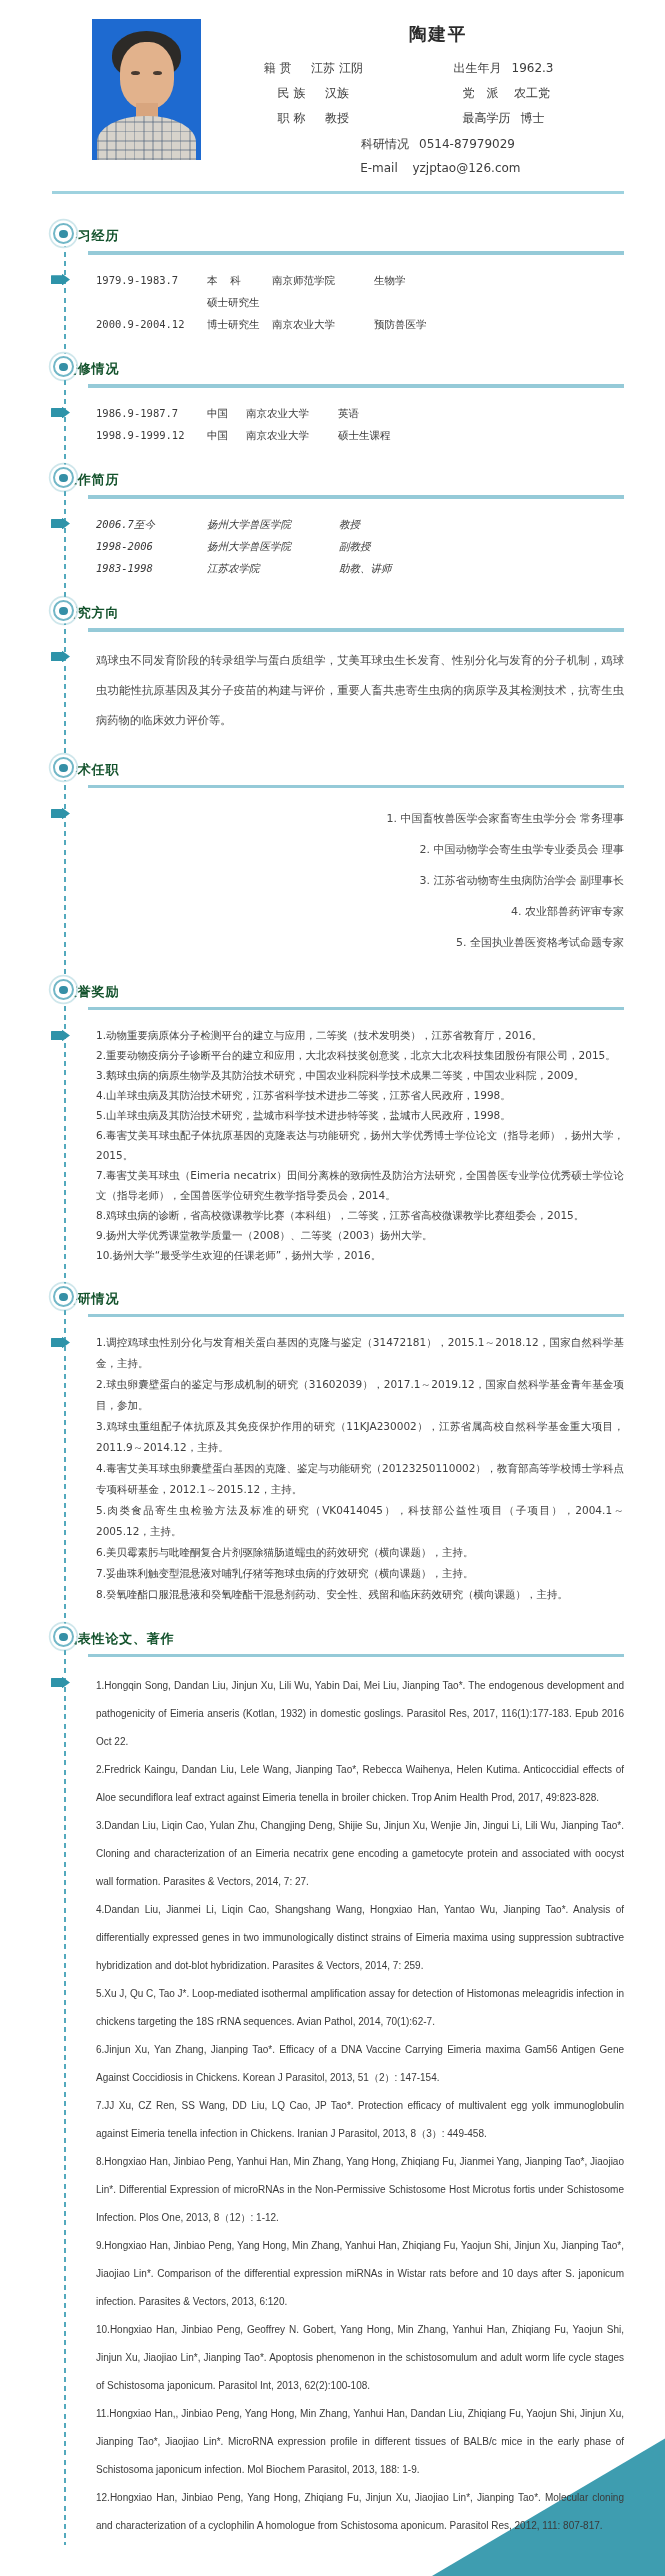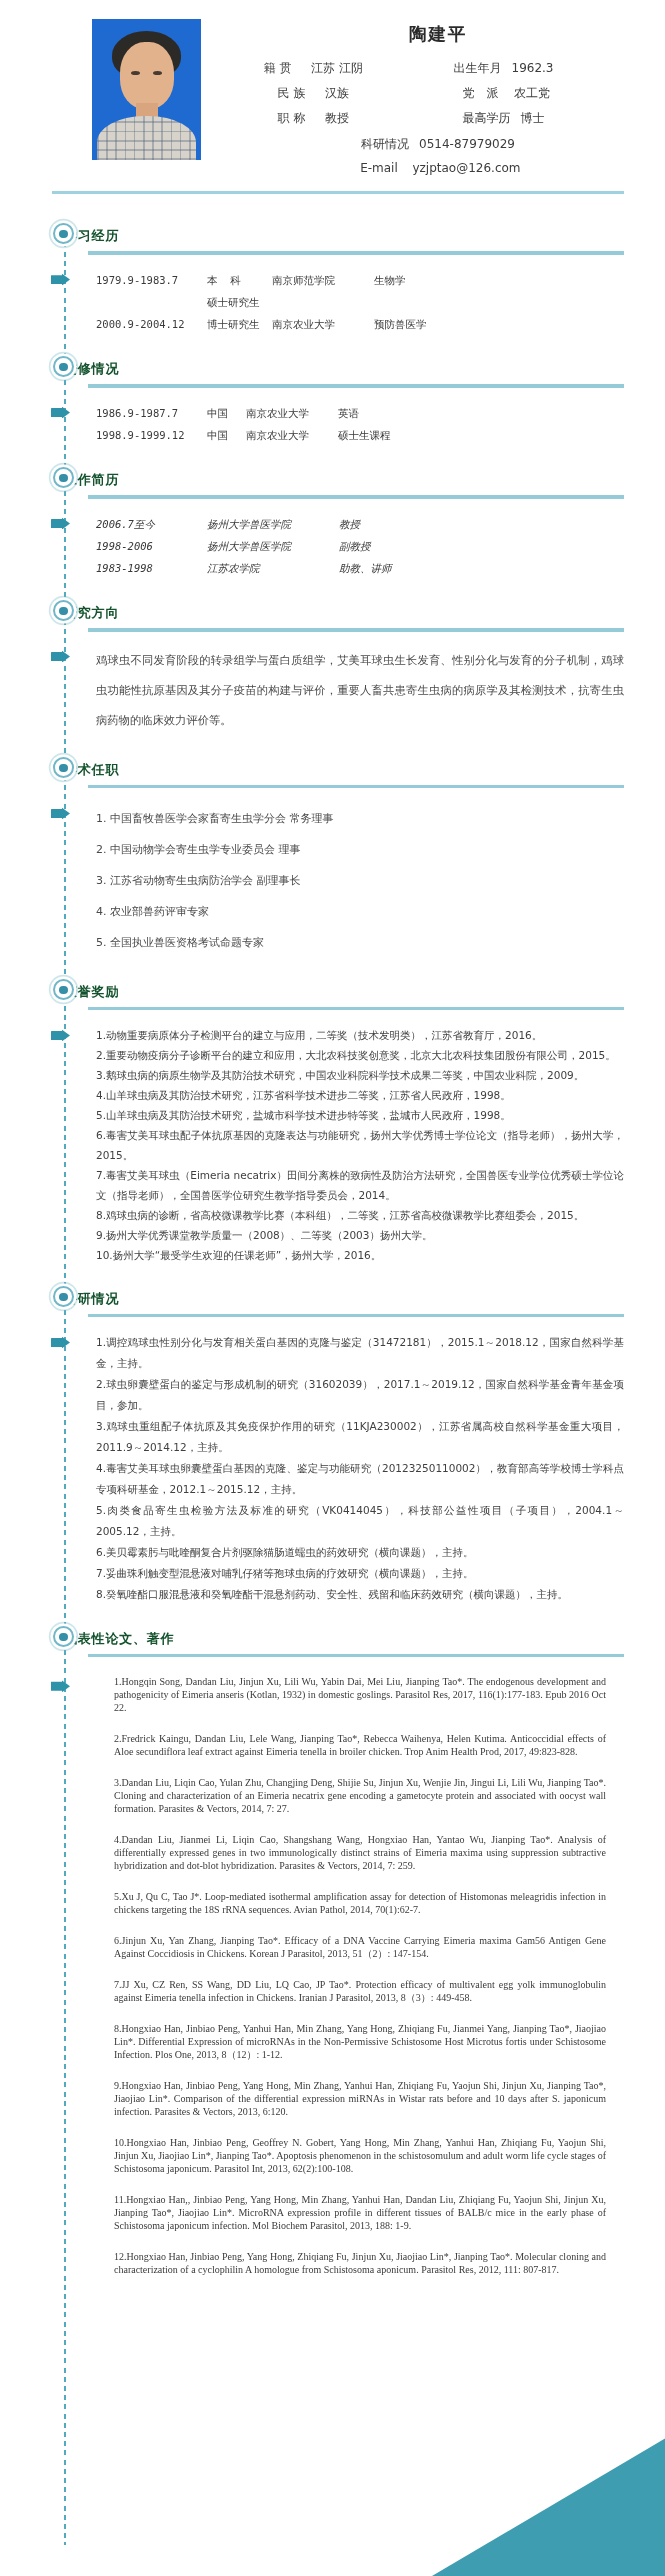--- a/index.html
+++ b/index.html
@@ -48,25 +48,25 @@
   
   .row{display:grid;font-family:"DejaVu Sans Mono","Liberation Mono",monospace;
        font-size:10.5px;line-height:22px;color:#3a3a3a;}
   .cell{white-space:pre;overflow:hidden;}
   .cols-edu .row{grid-template-columns:111px 65px 102px 1fr;}
   .cols-train .row{grid-template-columns:111px 39px 92px 1fr;}
   .cols-work .row{grid-template-columns:111px 132px 1fr;font-style:italic;}
 
   
   .research-text{margin:0;font-size:11.3px;line-height:30px;color:#4a4a4a;text-align:justify;}
-  .pos-item{margin:0;font-size:11px;line-height:31px;color:#4a4a4a;white-space:pre-wrap;}
+  .pos-item{margin:0;font-size:11px;line-height:31px;color:#4a4a4a;white-space:pre-wrap;text-align:right;}
   .honor-item{margin:0;font-size:10.5px;line-height:20px;color:#3f3f3f;text-align:justify;}
   .proj-item{margin:0;font-size:10.5px;line-height:21px;color:#3f3f3f;text-align:justify;}
-  .pub-item{margin:18px;font-family:Liberation Serif, serif;
-            font-size:10px;line-height:13px;color:#3a3a3a;text-align:justify;}
+  .pub-item{margin:0;font-family:Liberation Sans, sans-serif;
+            font-size:10px;line-height:28px;color:#3a3a3a;text-align:justify;}
 
   
   .corner{position:absolute;right:0;bottom:0;width:234px;height:138px;background:#3E9DB0;
           clip-path:polygon(100% 0,100% 100%,0 100%);}
 </style>
 </head>
 <body>
 
 <div class="page">
 

